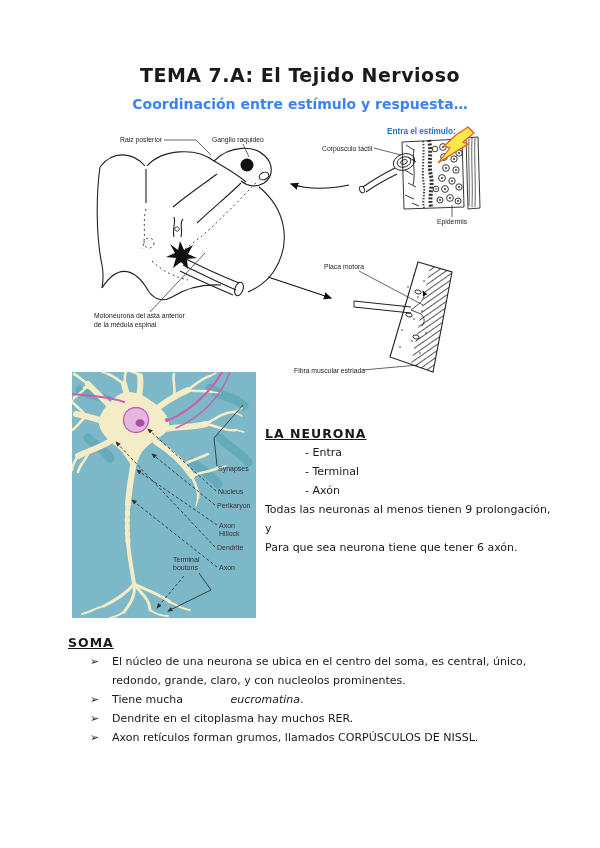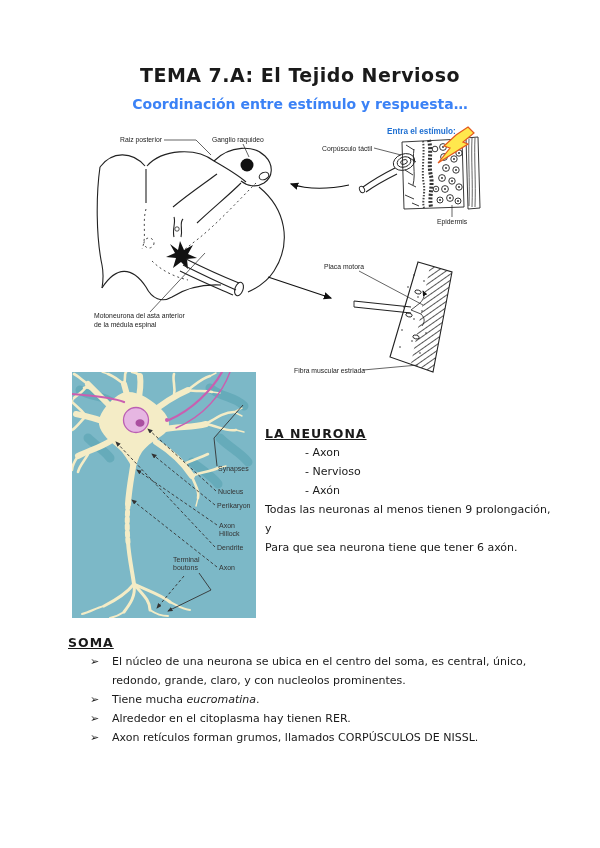--- a/index.html
+++ b/index.html
@@ -18,21 +18,21 @@
   .blk-heading{font-size:12.5px;font-weight:bold;text-decoration:underline;
                letter-spacing:1px;}
   .neurona{left:265px;top:424px;width:295px;}
   .neurona .intro{padding-left:8px;}
   .neurona .part{padding-left:40px;}
   .soma{left:68px;top:633px;width:486px;}
   .soma .blk-heading{margin-bottom:0;}
   .bullet{display:flex;align-items:flex-start;padding-left:22px;}
   .bullet .glyph{width:22px;flex:0 0 22px;font-size:11px;}
   .bullet .btext{flex:1;}
-  .it{font-style:italic;}
+  .it{font-style:italic;margin-left:44px;}
 </style>
 </head>
 <body>
 
 <div class="page">
 
   <div class="title">TEMA 7.A: El Tejido Nervioso</div>
   <div class="subtitle">Coordinación entre estímulo y respuesta…</div>
 
   <svg class="fig1" viewBox="0 0 600 255">
@@ -305,40 +305,40 @@
     <text x="147" y="156">Axon</text>
     <text x="147" y="164">Hillock</text>
     <text x="145" y="178">Dendrite</text>
     <text x="147" y="198">Axon</text>
     <text x="101" y="190">Terminal</text>
     <text x="101" y="198">boutons</text>
   </svg>
 
   <div class="block neurona">
     <div class="blk-heading">LA NEURONA</div>
-    <div class="part">- Axon</div>
-    <div class="part">- Nervioso</div>
+    <div class="part">- Entra</div>
+    <div class="part">- Terminal</div>
     <div class="part">- Axón</div>
     <div>Todas las neuronas al menos tienen 9 prolongación, y</div>
     <div>Para que sea neurona tiene que tener 6 axón.</div>
   </div>
 
   <div class="block soma">
     <div class="blk-heading">SOMA</div>
     <div class="bullet">
       <span class="glyph">➢</span>
       <span class="btext">El núcleo de una neurona se ubica en el centro del soma, es central, único, redondo, grande, claro, y con nucleolos prominentes.</span>
     </div>
     <div class="bullet">
       <span class="glyph">➢</span>
       <span class="btext"><span>Tiene mucha </span><span class="it">eucromatina</span><span>.</span></span>
     </div>
     <div class="bullet">
       <span class="glyph">➢</span>
-      <span class="btext">Alrededor en el citoplasma hay tienen RER.</span>
+      <span class="btext">Dendrite en el citoplasma hay muchos RER.</span>
     </div>
     <div class="bullet">
       <span class="glyph">➢</span>
       <span class="btext">Axon retículos forman grumos, llamados CORPÚSCULOS DE NISSL.</span>
     </div>
   </div>
 
 </div>
 
 </body></html>

